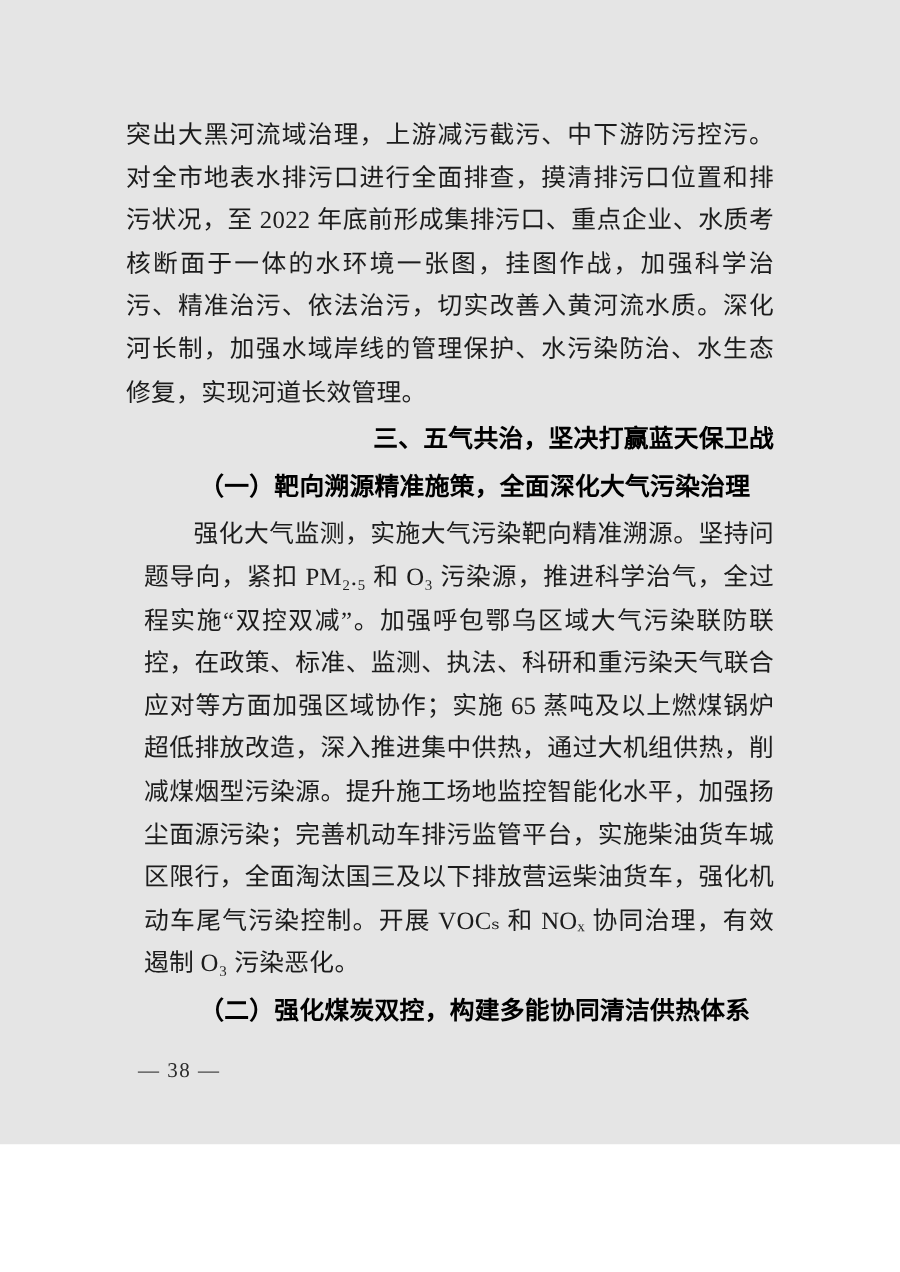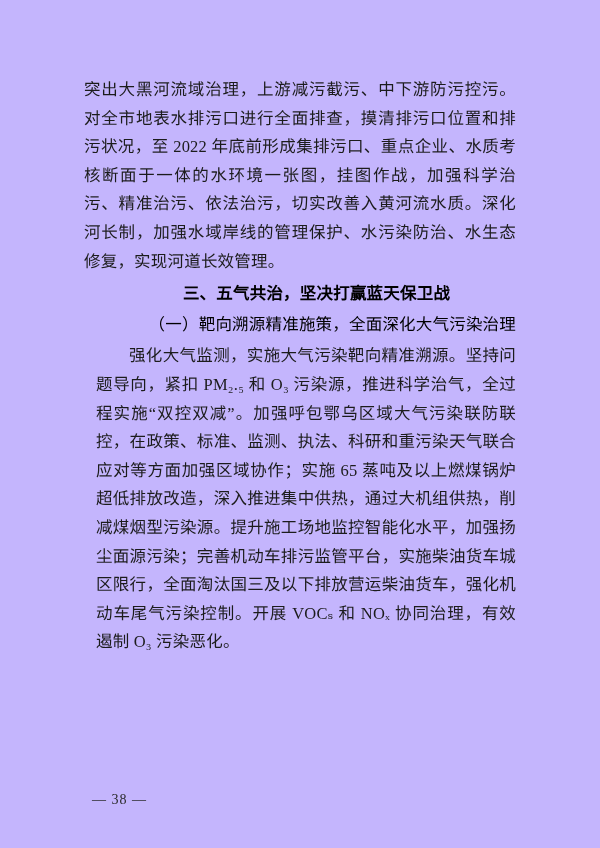--- a/index.html
+++ b/index.html
@@ -3,22 +3,22 @@
 <meta charset="utf-8">
 <style>
   html, body {
     margin: 0;
     padding: 0;
     background: #ffffff;
   }
   .page {
     position: relative;
     width: 600px;
-    height: 848px;
-    background: #c4b5fd;
+    height: 763px;
+    background: #e5e5e5;
     box-sizing: border-box;
     overflow: hidden;
     font-family: "Liberation Serif", "DejaVu Serif", serif;
     color: #1c1c1c;
   }
   .text-area {
     position: absolute;
     top: 76px;
     left: 84px;
     width: 432px;
@@ -35,28 +35,28 @@
   }
   .para {
     text-indent: 2em;
     margin-left: 12px;
   }
   .h1 {
     font-family: "Liberation Sans", "DejaVu Sans", sans-serif;
     font-weight: bold;
     color: #000000;
     text-indent: 2em;
-    text-align: center;
+    text-align: right;
     margin: 3px 0 3px 0;
   }
   .h2 {
-    font-weight: normal;
+    font-weight: bold;
     color: #000000;
     text-indent: 2em;
-    text-align: right;
+    text-align: center;
     margin: 3px 0 3px 0;
   }
   .page-footer {
     position: absolute;
     left: 92px;
     bottom: 40px;
     font-size: 14px;
     color: #2a2a2a;
     letter-spacing: 1px;
     font-family: "Liberation Serif", "DejaVu Serif", serif;
@@ -65,16 +65,17 @@
 </style>
 </head>
 <body>
 
 <div class="page">
   <div class="text-area">
     <p class="para-cont">突出大黑河流域治理，上游减污截污、中下游防污控污。对全市地表水排污口进行全面排查，摸清排污口位置和排污状况，至 2022 年底前形成集排污口、重点企业、水质考核断面于一体的水环境一张图，挂图作战，加强科学治污、精准治污、依法治污，切实改善入黄河流水质。深化河长制，加强水域岸线的管理保护、水污染防治、水生态修复，实现河道长效管理。</p>
     <p class="h1">三、五气共治，坚决打赢蓝天保卫战</p>
     <p class="h2">（一）靶向溯源精准施策，全面深化大气污染治理</p>
     <p class="para">强化大气监测，实施大气污染靶向精准溯源。坚持问题导向，紧扣 PM₂.₅ 和 O₃ 污染源，推进科学治气，全过程实施“双控双减”。加强呼包鄂乌区域大气污染联防联控，在政策、标准、监测、执法、科研和重污染天气联合应对等方面加强区域协作；实施 65 蒸吨及以上燃煤锅炉超低排放改造，深入推进集中供热，通过大机组供热，削减煤烟型污染源。提升施工场地监控智能化水平，加强扬尘面源污染；完善机动车排污监管平台，实施柴油货车城区限行，全面淘汰国三及以下排放营运柴油货车，强化机动车尾气污染控制。开展 VOCₛ 和 NOₓ 协同治理，有效遏制 O₃ 污染恶化。</p>
+    <p class="h2">（二）强化煤炭双控，构建多能协同清洁供热体系</p>
   </div>
 
   <div class="page-footer">— 38 —</div>
 </div>
 
 </body></html>

